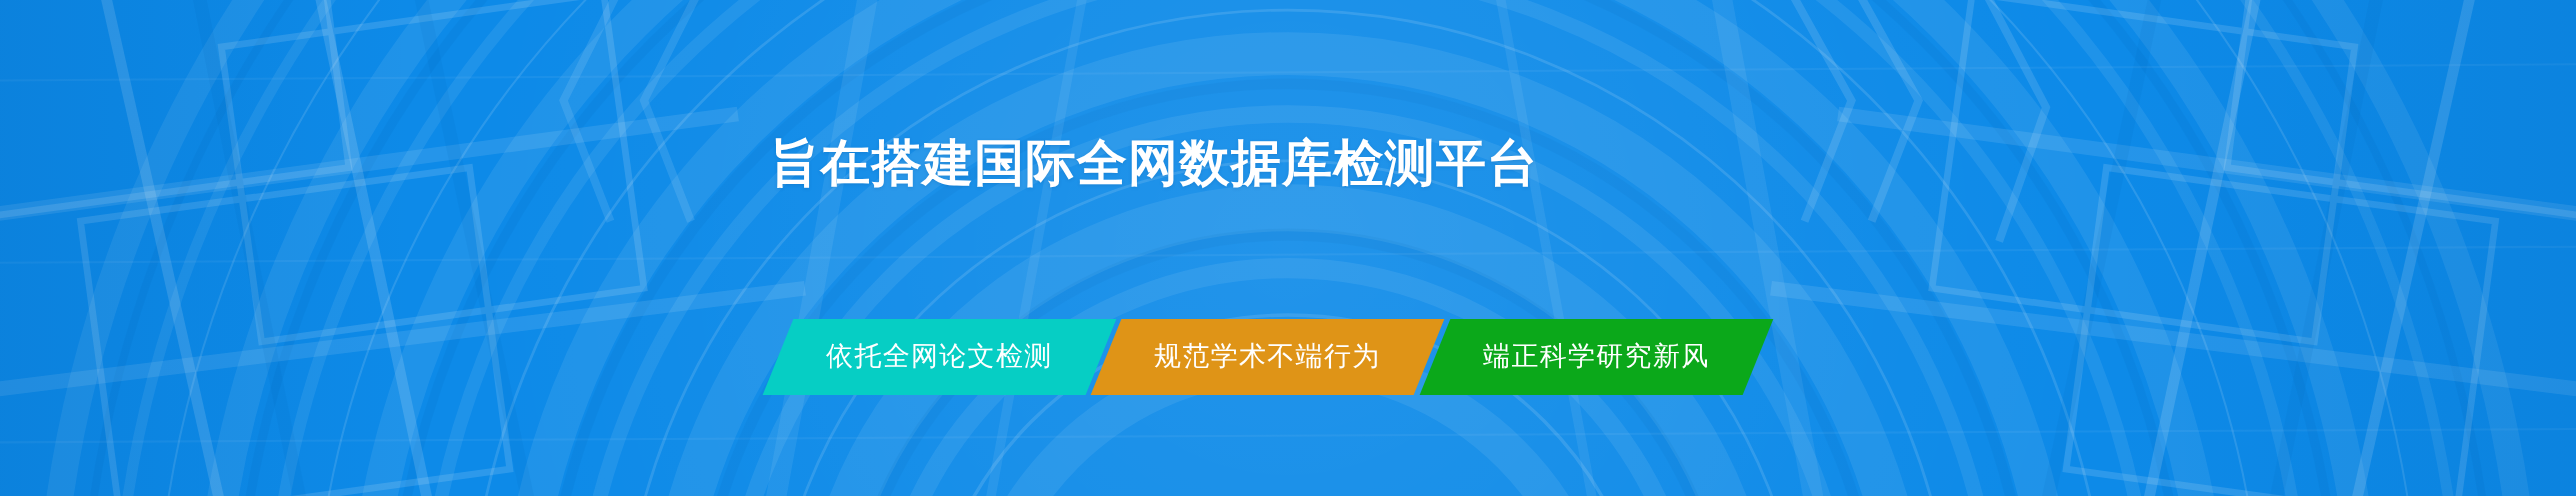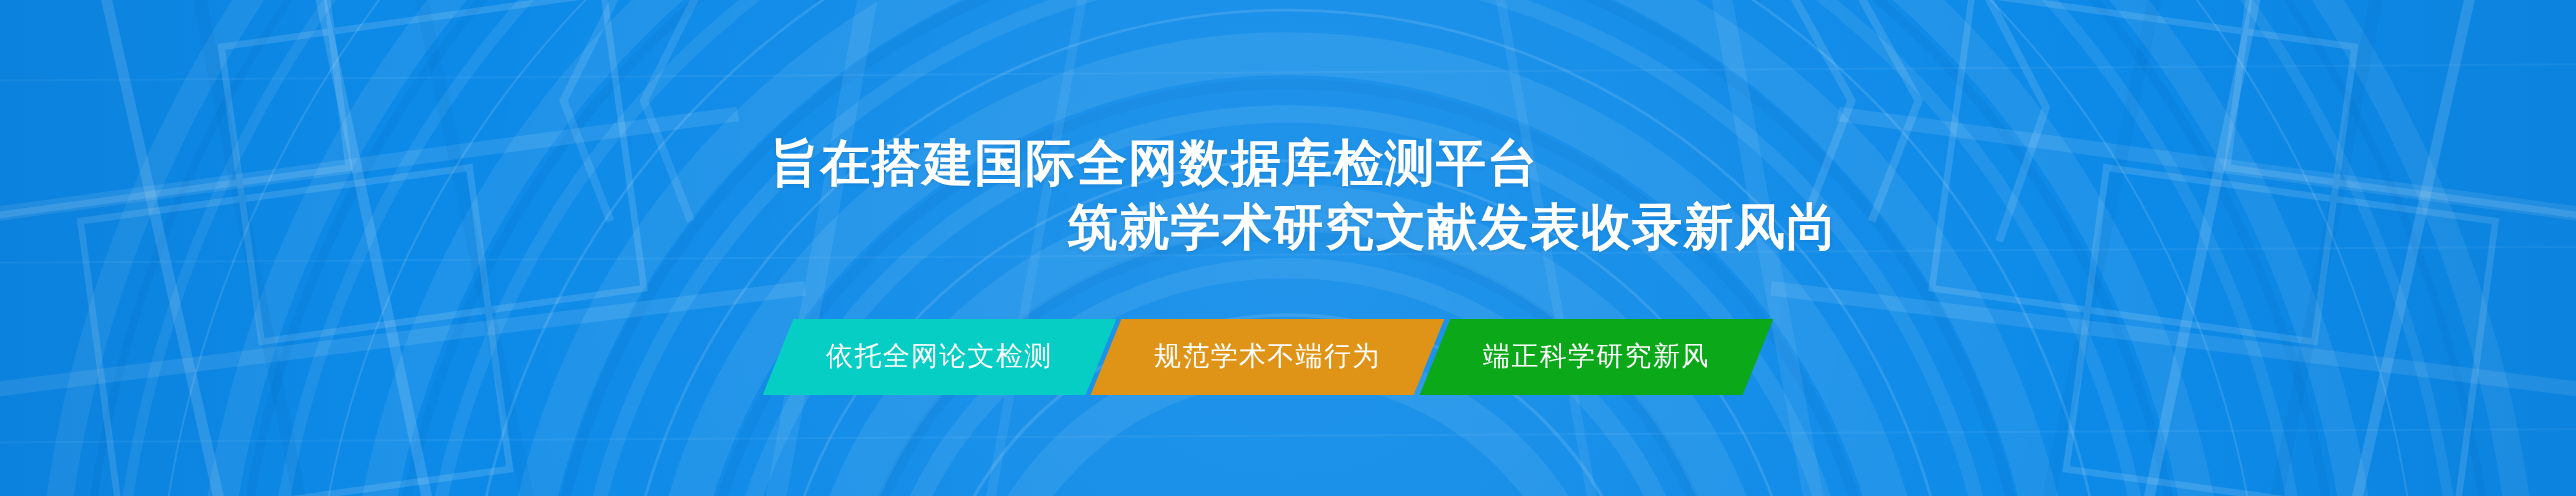--- a/index.html
+++ b/index.html
@@ -225,21 +225,20 @@
     </g>
   </svg>
 
   <div class="bg-glow"></div>
   <div class="bg-vignette"></div>
 
   <div class="content">
 
     <div class="headline">
       <span class="headline-line headline-line-1">旨在搭建国际全网数据库检测平台</span>
-      <span class="headline-line headline-line-2">筑就学术研究文献发表收录新风尚</span>
     </div>
 
     <div class="tags">
       <div class="tag tag-1" style="background: rgb(6, 206, 196);">
         <span class="tag-label">依托全网论文检测</span>
       </div>
       <div class="tag tag-2" style="background: rgb(223, 148, 23);">
         <span class="tag-label">规范学术不端行为</span>
       </div>
       <div class="tag tag-3" style="background: rgb(11, 168, 26);">

